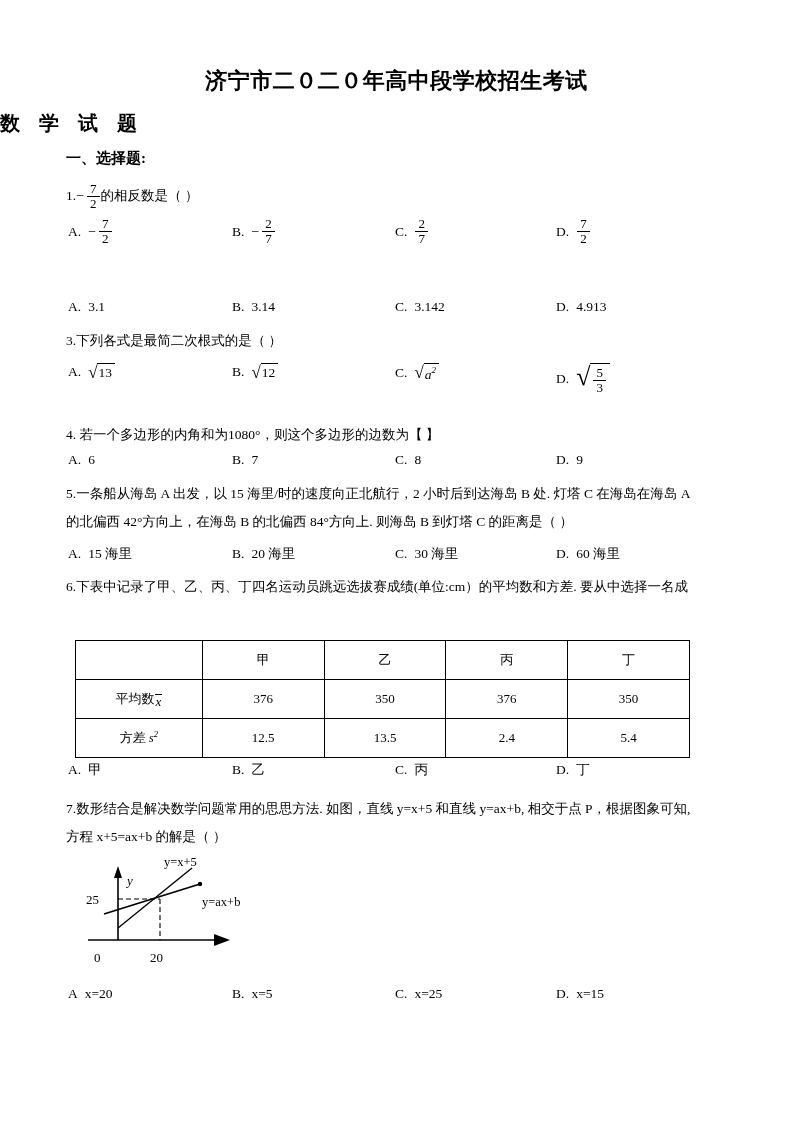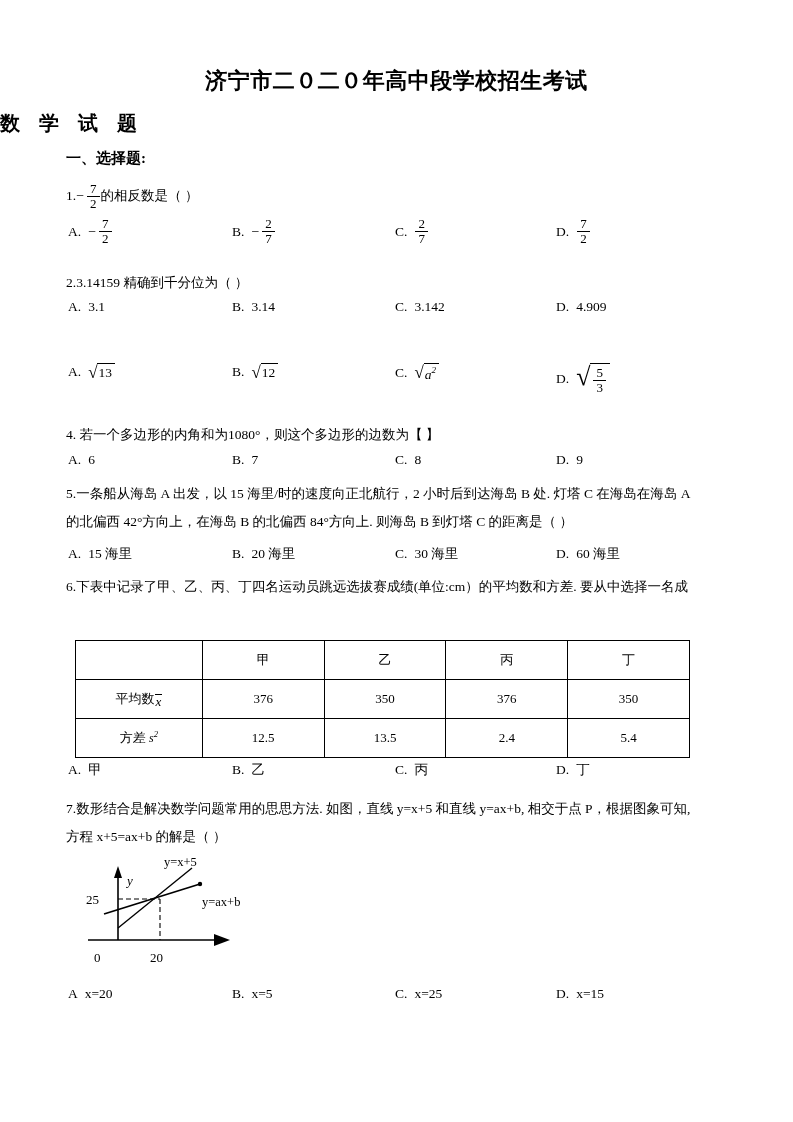--- a/index.html
+++ b/index.html
@@ -212,41 +212,41 @@
     </div>
     <div class="opt opt-d">
       <span class="lbl">D.</span>
       <span class="frac">
           <span class="num">7</span>
           <span class="den">2</span>
         </span>
     </div>
   </div>
 
-  <div class="qtext" style="left:66px; top:272px;">2.3.14159 精确到千分位为（ ）</div>
 
   <div class="opt-row" style="top:299px;">
     <div class="opt opt-a">
         <span class="lbl">A.</span>
         <span>3.1</span>
       </div>
     <div class="opt opt-b">
         <span class="lbl">B.</span>
         <span>3.14</span>
       </div>
     <div class="opt opt-c">
         <span class="lbl">C.</span>
         <span>3.142</span>
       </div>
     <div class="opt opt-d">
         <span class="lbl">D.</span>
-        <span>4.909</span>
-      </div>
-  </div>
-
+        <span>4.913</span>
+      </div>
+  </div>
+
+  <div class="qtext" style="left:66px; top:330px;">3.下列各式是最简二次根式的是（    ）</div>
 
   <div class="opt-row" style="top:363px;">
     <div class="opt opt-a">
       <span class="lbl">A.</span>
       <span class="radical">
           <span class="rsign">√</span>
           <span class="rbody upright">13</span>
         </span>
     </div>
     <div class="opt opt-b">

